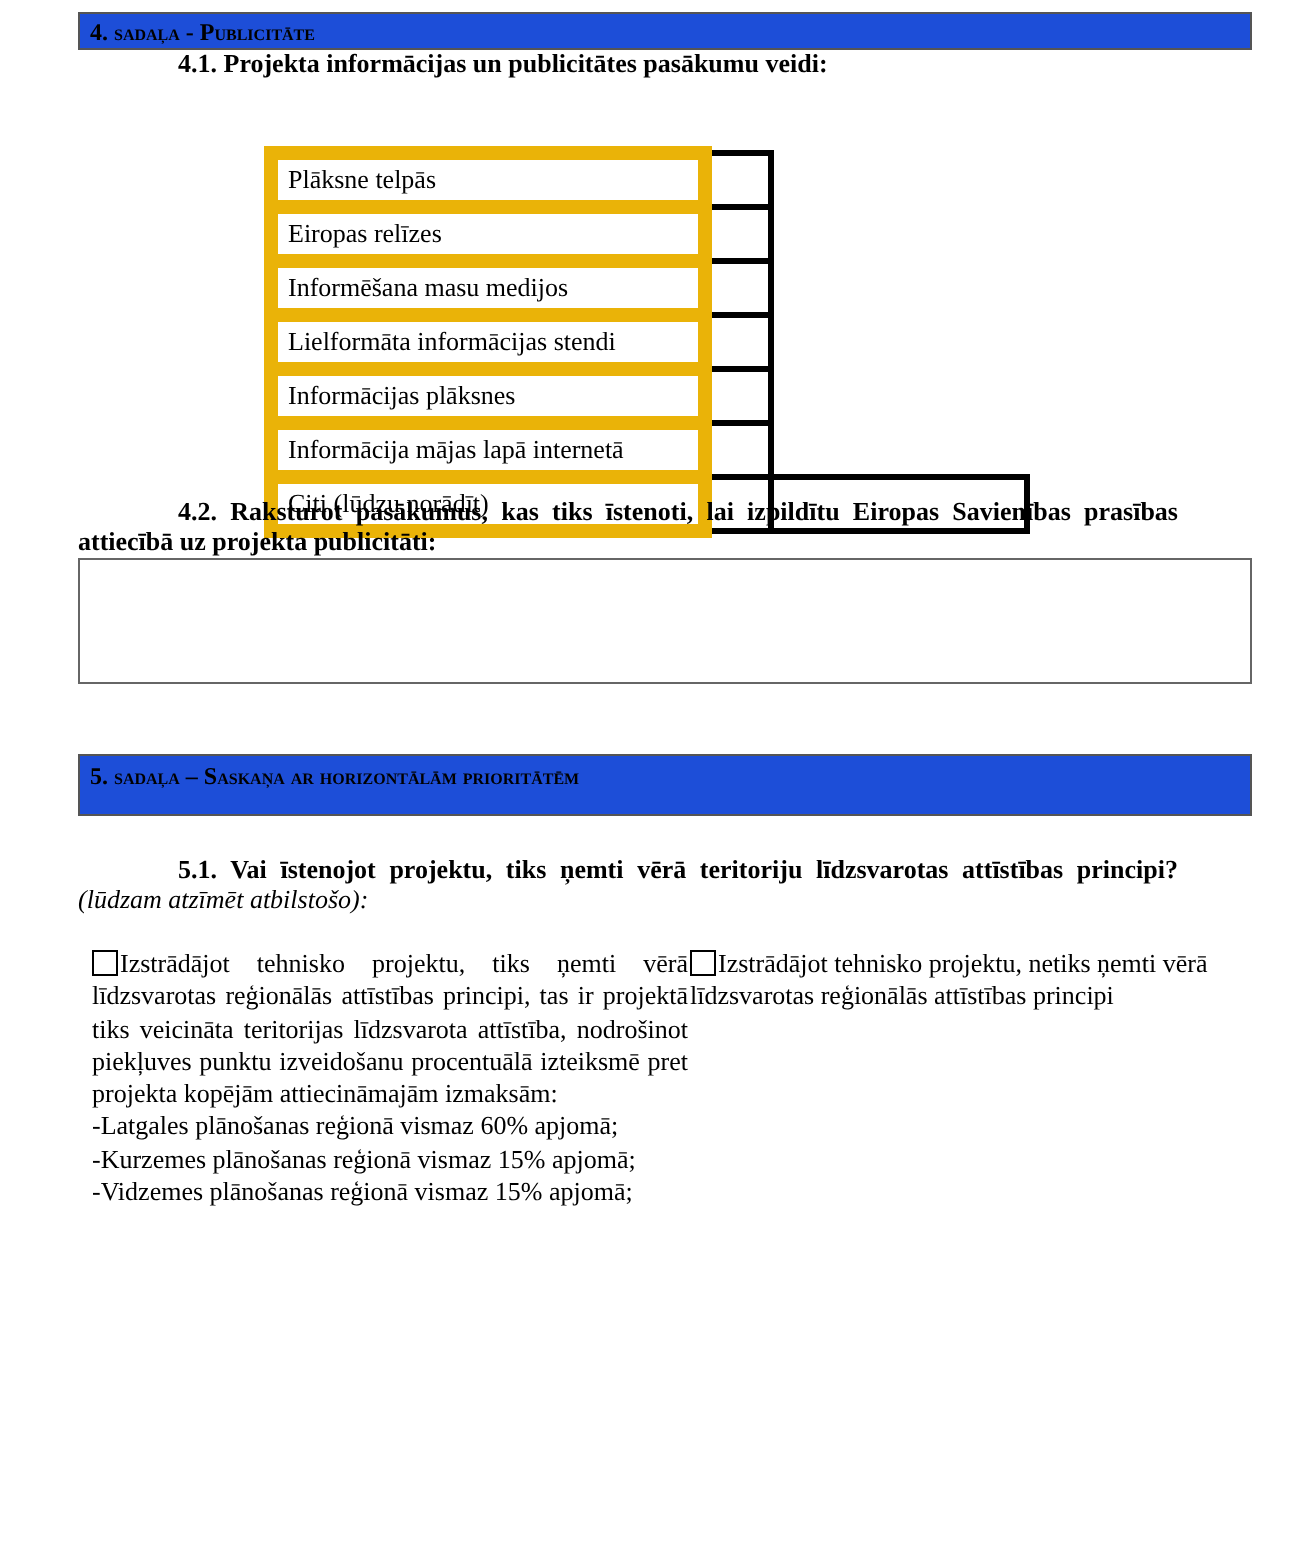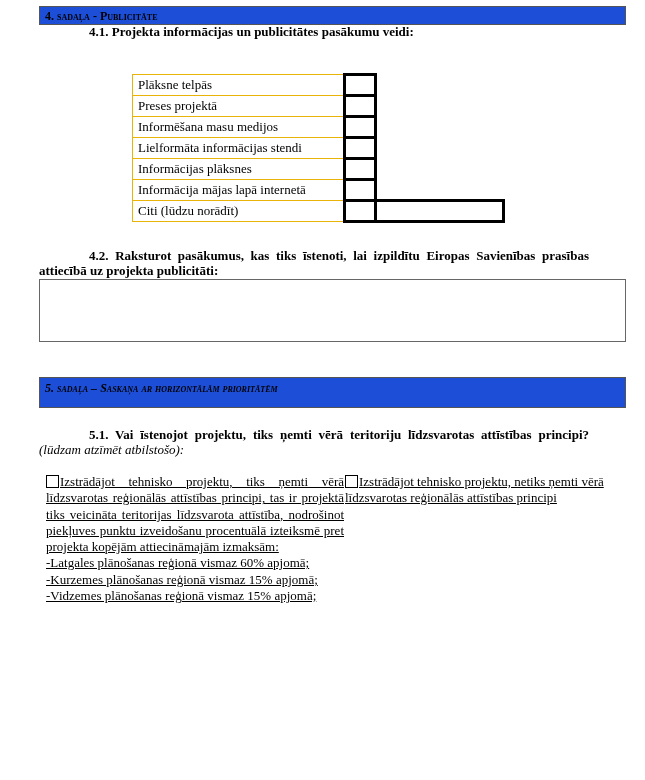--- a/index.html
+++ b/index.html
@@ -10,49 +10,49 @@
   }
   .section-header {
     position: absolute; left: 39px; width: 587px;
     background: #1d4ed8; border: 1px solid #555;
     box-sizing: border-box;
     font-weight: bold; font-size: 12px;
     padding: 2px 5px;
   }
   .sc { font-variant: small-caps; }
   #sec4 { top: 6px; height: 19px; }
-  #sec5 { top: 377px; height: 31px; padding-top: 3px; font-style: italic; }
+  #sec5 { top: 377px; height: 31px; padding-top: 3px; }
   .heading {
     position: absolute; font-weight: bold; font-size: 13px; line-height: 15px;
   }
   #h41 { left: 89px; top: 24px; }
   #h42 { left: 39px; top: 248px; width: 550px; text-align: justify; text-indent: 50px; }
   #h51 { left: 39px; top: 427px; width: 550px; text-align: justify; text-indent: 50px; }
   #h51 i { font-weight: normal; }
   table.types {
     position: absolute; left: 132px; top: 73px; border-collapse: collapse;
     font-size: 13px;
   }
   table.types td.lbl {
-    border: 1px solid #eab308; width: 200px; height: 20px; padding: 0 5px;
+    border: 7px solid #eab308; width: 200px; height: 20px; padding: 0 5px;
     line-height: 20px; white-space: nowrap;
   }
   table.types td.chk {
     border: 3px solid #000; width: 28px; height: 16px; padding: 0;
   }
   table.types td.other {
     border: 3px solid #000; width: 125px; height: 16px; padding: 0;
   }
   table.types td.empty { border: none; }
   .textbox {
     position: absolute; left: 39px; top: 279px; width: 587px; height: 63px;
     box-sizing: border-box; border: 1px solid #666; background: #fff;
   }
   .col {
-    position: absolute; font-size: 13px; line-height: 16.3px; text-align: justify; text-decoration: underline;
+    position: absolute; font-size: 13px; line-height: 16.3px; text-align: justify;
   }
   #colL { left: 46px; top: 474px; width: 298px; }
   #colR { left: 345px; top: 474px; width: 270px; }
   .cb {
     display: inline-block; width: 13px; height: 13px; border: 1px solid #000;
     vertical-align: -2px; margin-right: 1px; box-sizing: border-box;
   }
   .line { display: block; }
   .nojust { text-align: left; }
 </style>
@@ -67,21 +67,21 @@
 <div id="h41" class="heading">4.1. Projekta informācijas un publicitātes pasākumu veidi:</div>
 
 <table class="types">
   <tbody>
       <tr>
     <td class="lbl">Plāksne telpās</td>
     <td class="chk"></td>
     <td class="empty"></td>
   </tr>
   <tr>
-    <td class="lbl">Preses projektā</td>
+    <td class="lbl">Eiropas relīzes</td>
     <td class="chk"></td>
     <td class="empty"></td>
   </tr>
   <tr>
     <td class="lbl">Informēšana masu medijos</td>
     <td class="chk"></td>
     <td class="empty"></td>
   </tr>
   <tr>
     <td class="lbl">Lielformāta informācijas stendi</td>

